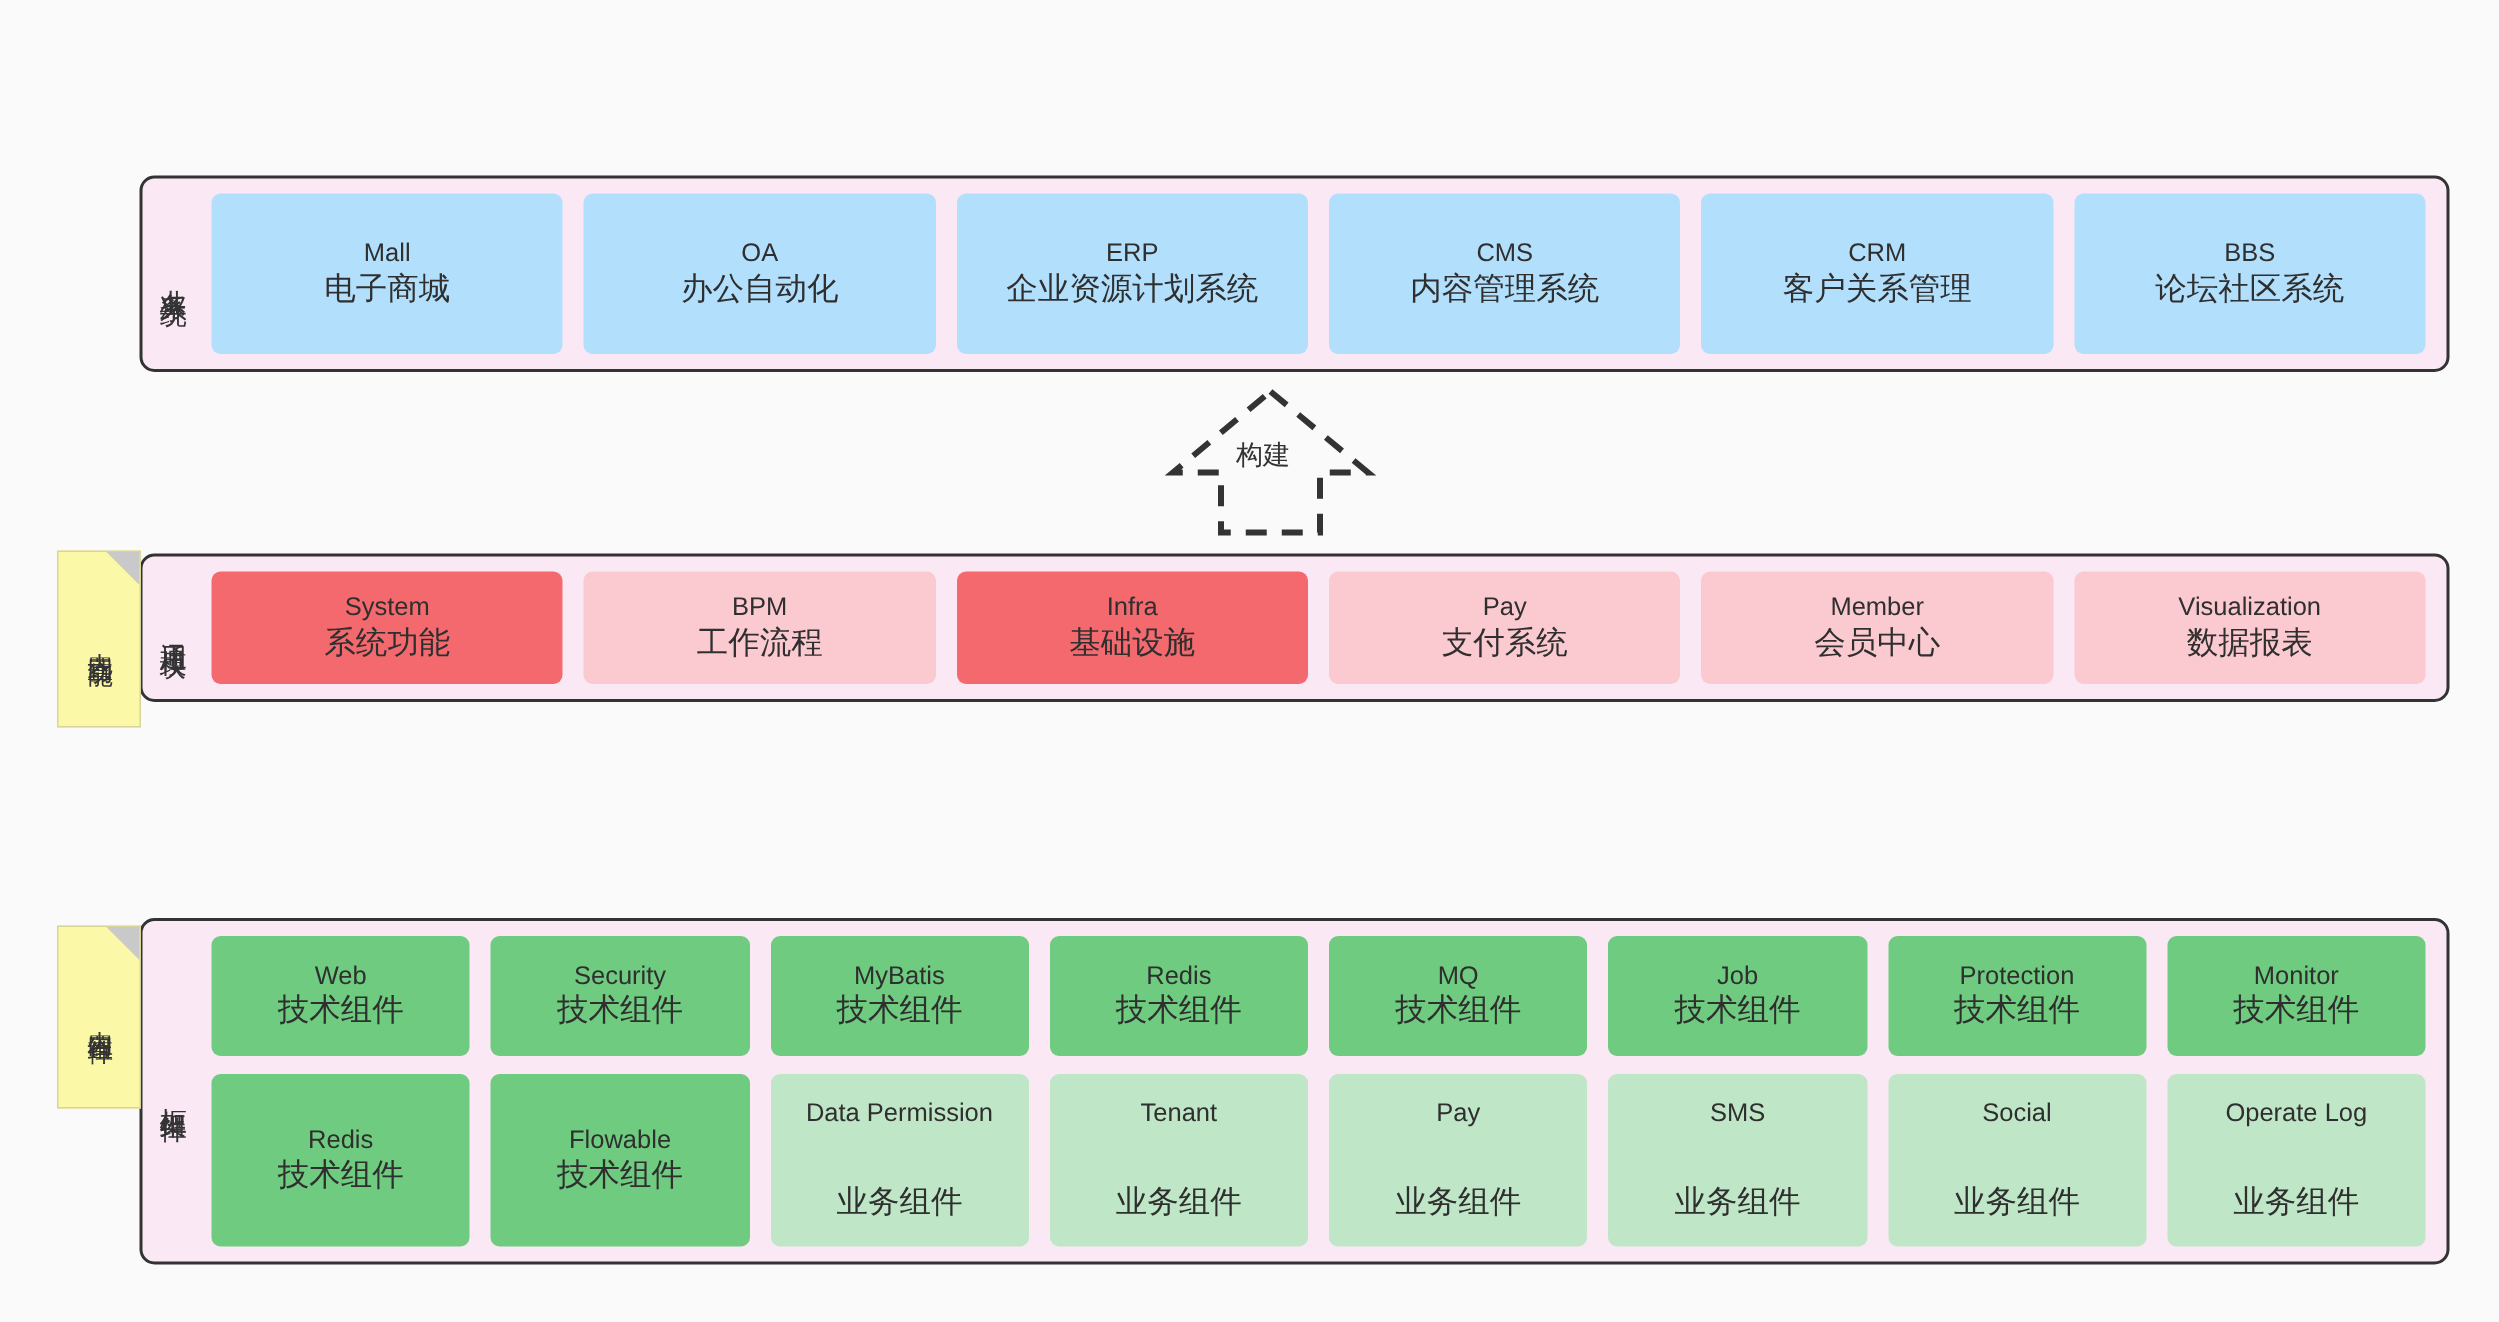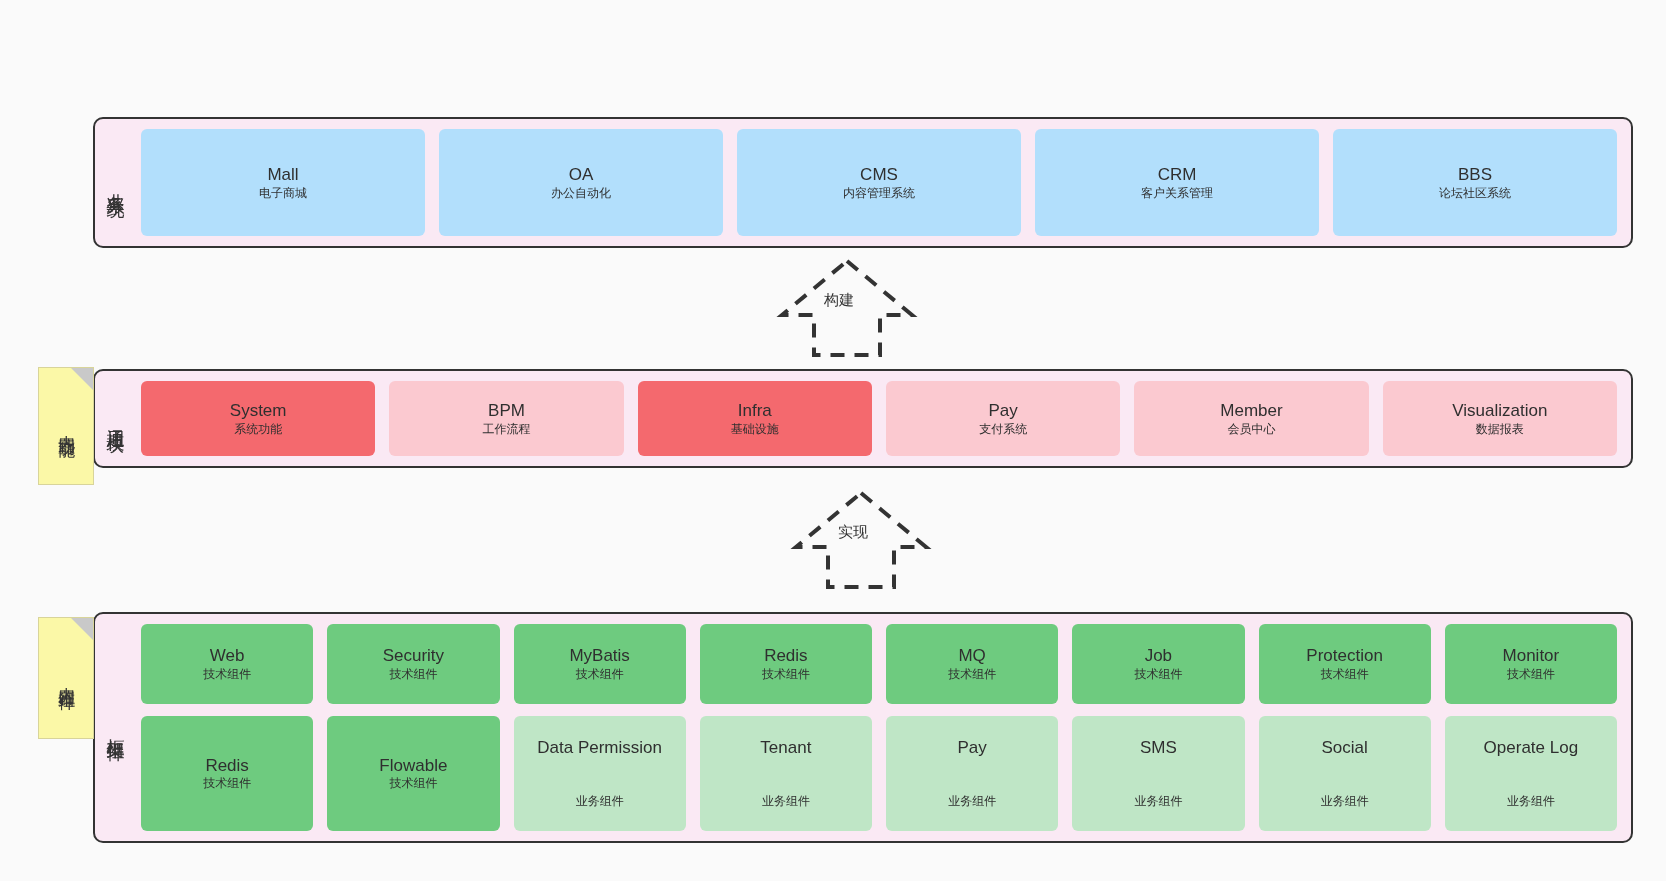--- a/index.html
+++ b/index.html
@@ -66,21 +66,21 @@
     display: flex;
     flex-direction: column;
     align-items: center;
     justify-content: center;
     text-align: center;
     line-height: 1.22;
     padding: 4px 2px;
     min-width: 0;
   }
   .card .en { font-size: 17px; color: #2f2f2f; }
-  .card .cn { font-size: 12px; color: #2f2f2f; }
+  .card .cn { font-size: 21px; color: #2f2f2f; }
 
   
   .c-blue        { background: #b2dffc; }
   .c-red         { background: #f4696e; }
   .c-pink        { background: #fbc9d0; }
   .c-green       { background: #6ecb7f; }
   .c-green-light { background: #bfe6c6; gap: 36px; }
 
   
   .note {
@@ -113,21 +113,21 @@
   .note-mod   { left: 38px; top: 367px; height: 118px; }
   .note-frame { left: 38px; top: 617px; height: 122px; }
 
   
   .arrow-wrap { position: absolute; }
   .arrow-build { left: 752px; top: 253px; width: 190px; height: 110px; }
   .arrow-impl  { left: 766px; top: 485px; width: 190px; height: 110px; }
   .arrow-wrap svg { display: block; overflow: visible; }
   .arrow-label {
     position: absolute;
-    font-size: 15px;
+    font-size: 18px;
     color: #333333;
     white-space: nowrap;
     background: transparent;
   }
   .arrow-build .arrow-label { left: 72px; top: 38px; }
   .arrow-impl  .arrow-label { left: 72px; top: 38px; }
 </style>
 </head>
 <body>
 
@@ -139,20 +139,24 @@
       <div class="card-row">
           <div class="card c-blue">
             <div class="en">Mall</div>
             <div class="cn">电子商城</div>
           </div>
           <div class="card c-blue">
             <div class="en">OA</div>
             <div class="cn">办公自动化</div>
           </div>
           <div class="card c-blue">
+            <div class="en">ERP</div>
+            <div class="cn">企业资源计划系统</div>
+          </div>
+          <div class="card c-blue">
             <div class="en">CMS</div>
             <div class="cn">内容管理系统</div>
           </div>
           <div class="card c-blue">
             <div class="en">CRM</div>
             <div class="cn">客户关系管理</div>
           </div>
           <div class="card c-blue">
             <div class="en">BBS</div>
             <div class="cn">论坛社区系统</div>
@@ -196,26 +200,20 @@
             <div class="cn">会员中心</div>
           </div>
           <div class="card c-pink">
             <div class="en">Visualization</div>
             <div class="cn">数据报表</div>
           </div>
         </div>
     </div>
   </div>
 
-  <div class="arrow-wrap arrow-impl">
-    <svg width="190" height="110" viewBox="0 0 190 110" aria-hidden="true">
-      <path d="M 95 8 L 160 62 L 128 62 L 128 102 L 62 102 L 62 62 L 30 62 Z" fill="none" stroke="#333333" stroke-width="4" stroke-dasharray="14 10" stroke-linejoin="miter"></path>
-    </svg>
-    <span class="arrow-label">实现</span>
-  </div>
 
   <div class="note note-frame">
     <span class="note-inner">内置组件</span>
   </div>
   <div class="layer layer-frame">
     <div class="layer-title">框架组件</div>
     <div class="cards">
       <div class="card-row">
           <div class="card c-green">
             <div class="en">Web</div>

